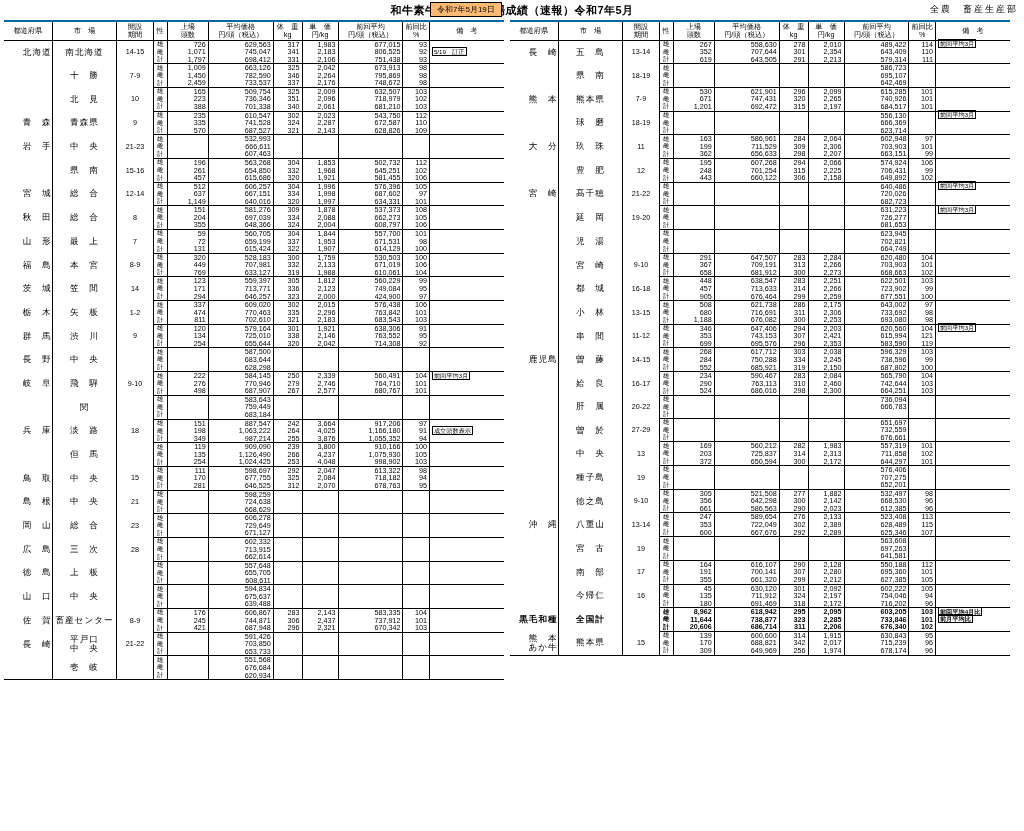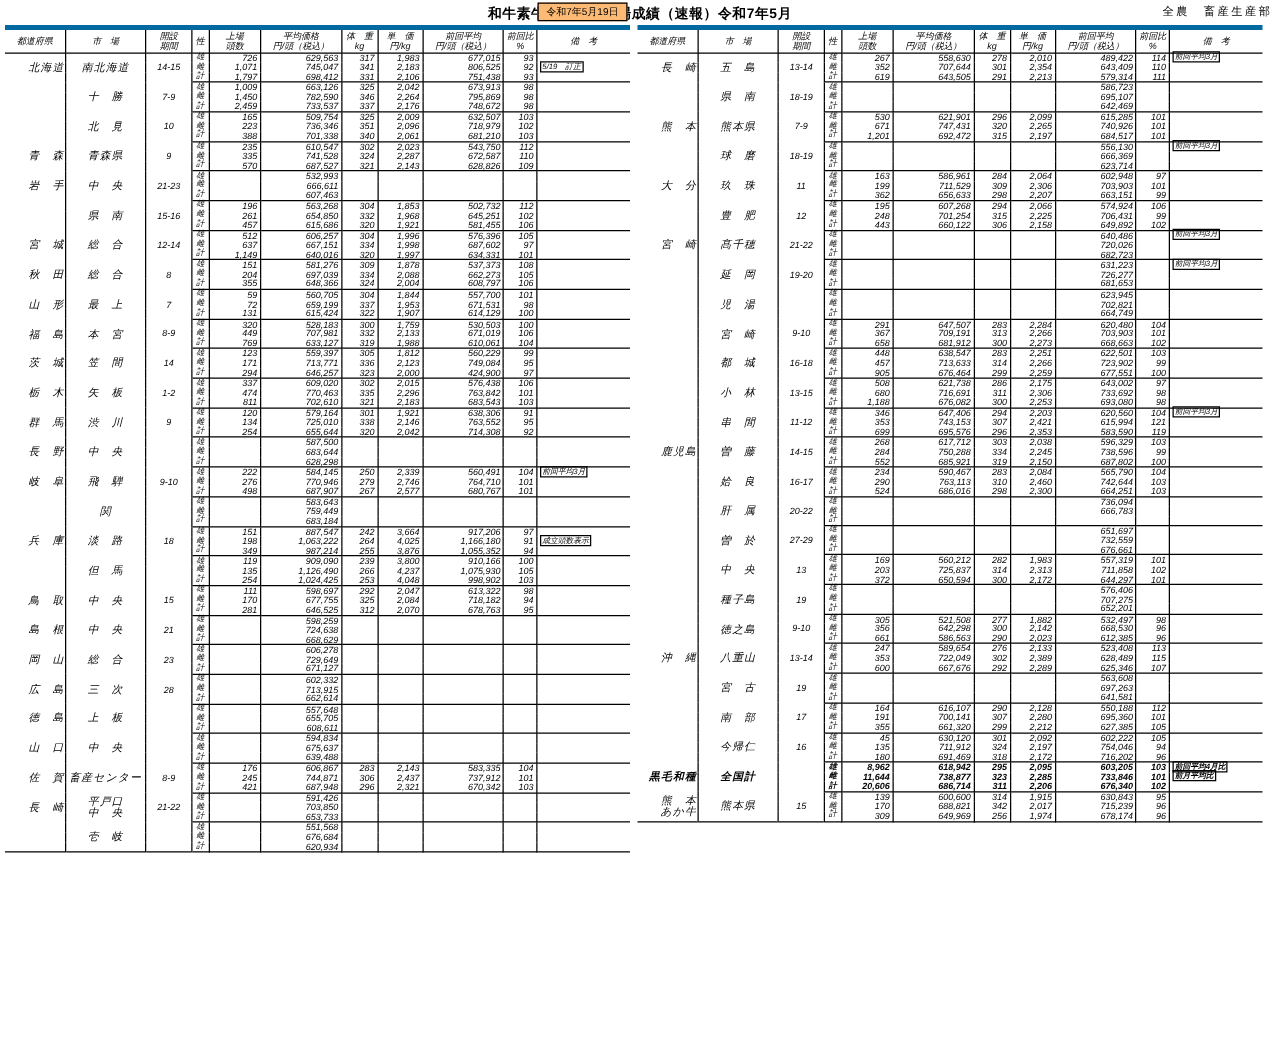--- a/index.html
+++ b/index.html
@@ -4,21 +4,21 @@
 <style>
   html,body{margin:0;padding:0;background:#fff;}
   body{width:1024px;height:831px;font-family:"Liberation Sans","DejaVu Sans",sans-serif;color:#000;font-size:8px;}
   .page{position:relative;width:1024px;height:831px;box-sizing:border-box;padding:2px 4px;}
   .title{position:absolute;left:0;right:0;top:3px;text-align:center;font-size:11px;font-weight:bold;letter-spacing:.5px;}
   .dateBox{position:absolute;left:430px;top:2px;border:1px solid #000;font-size:8px;padding:1px 6px;background:#fdba74;}
   .rightTop{position:absolute;right:6px;top:3px;font-size:9px;letter-spacing:2px;font-family:Liberation Mono, monospace;}
   .cols{display:flex;gap:6px;align-items:flex-start;margin-top:18px;}
   table{border-collapse:collapse;table-layout:fixed;}
   td,th{border:0;padding:0;font-size:7.2px;line-height:1.05;vertical-align:middle;}
-  .tbl{width:500px;border-top:4px solid #0369a1;border-bottom:1px solid #000;font-style:italic;}
+  .tbl{width:500px;border-top:2px solid #0369a1;border-bottom:1px solid #000;}
   .hdr td{border-bottom:1px solid #000;text-align:center;font-size:7.2px;line-height:1.08;padding:1px 0;}
   .vline{border-right:1px solid #000;}
   .c{text-align:center;}
   .r{text-align:right;padding-right:2px;}
   .pref{font-size:8.6px;letter-spacing:1px;text-align:right;}
   .mkt{font-size:8.6px;letter-spacing:1px;text-align:center;}
   .sex{font-size:6.4px;text-align:center;}
   .note{font-size:6.2px;text-align:left;padding-left:2px;}
   .grpbot td{border-bottom:1px solid #000;}
 </style>

